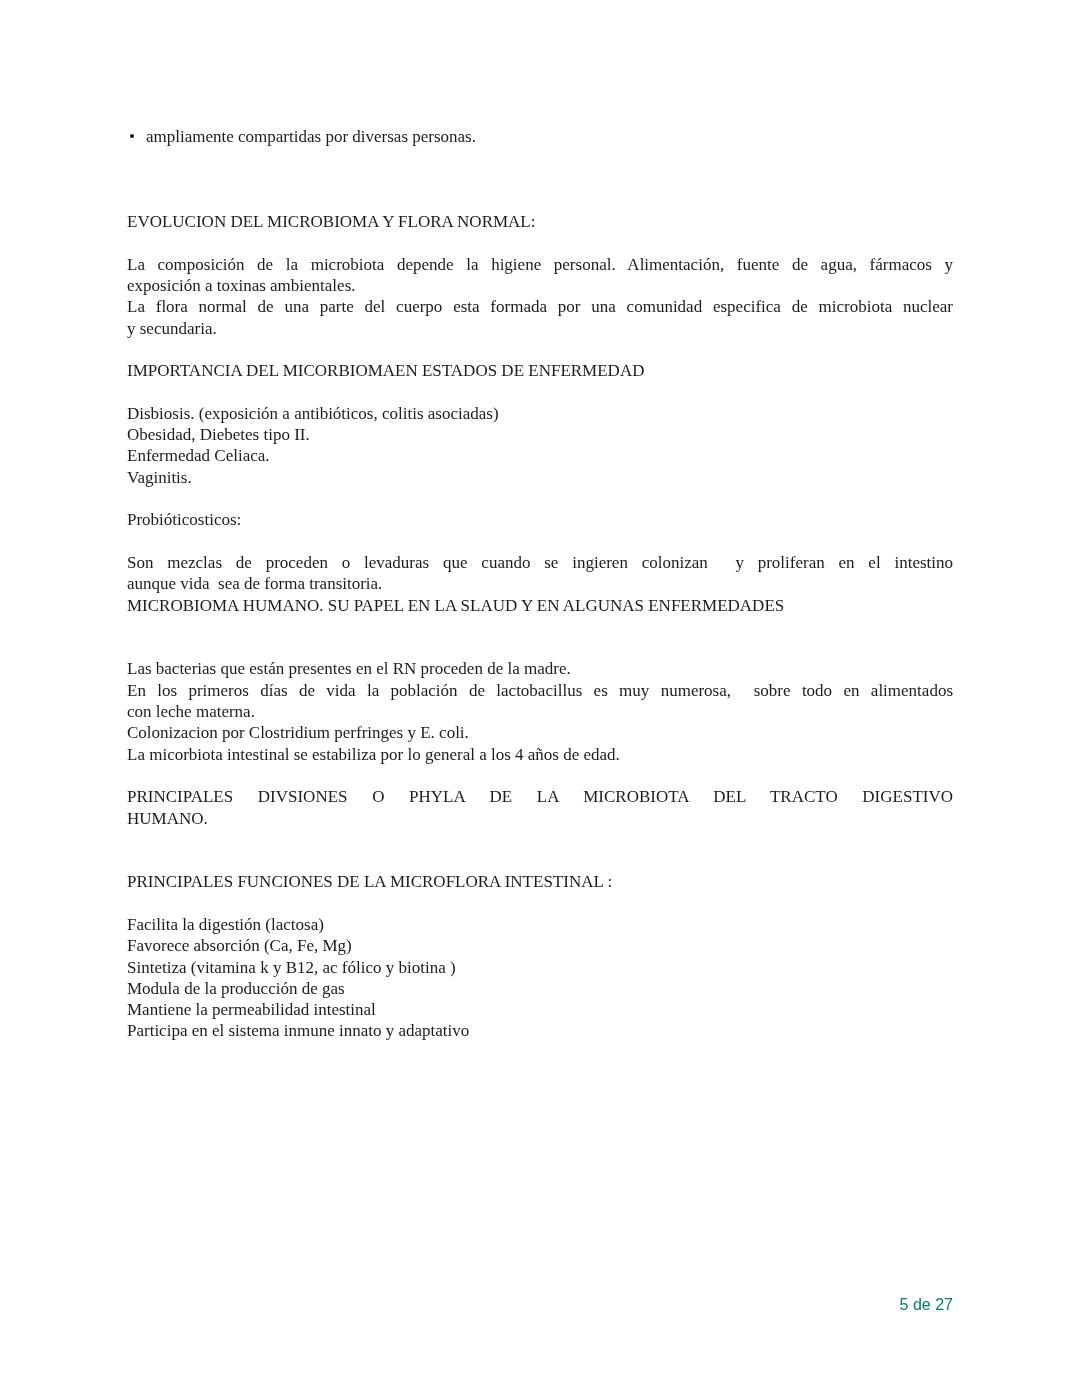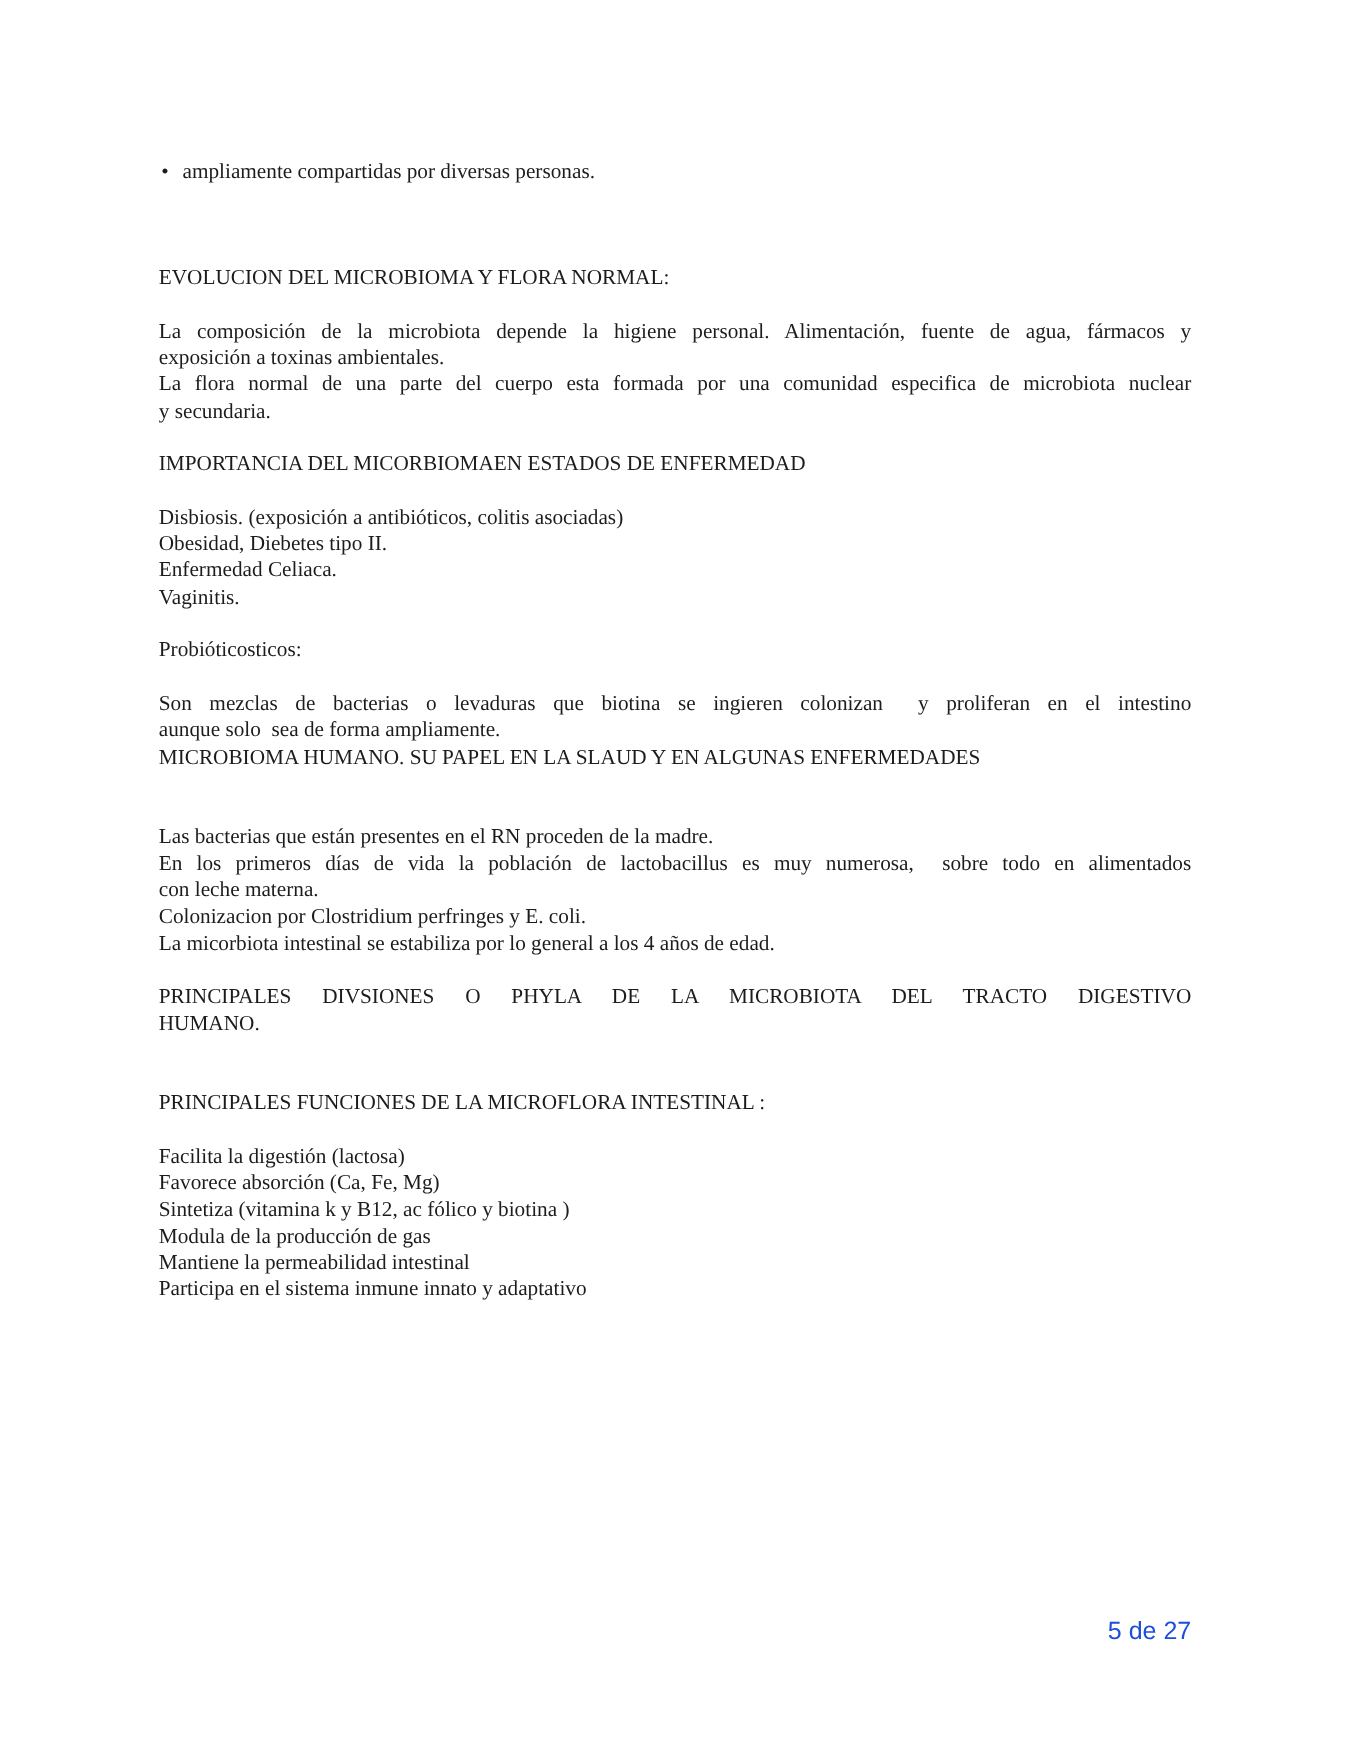--- a/index.html
+++ b/index.html
@@ -48,23 +48,23 @@
     left: 2px;
     top: 0;
     font-size: 17px;
     line-height: 21.3px;
   }
   #page-footer {
     position: absolute;
     top: 1293px;
     right: 127px;
     font-family: "Liberation Sans", "DejaVu Sans", sans-serif;
-    font-size: 20px;
+    font-size: 16px;
     line-height: 24px;
-    color: #1d4ed8;
+    color: #0f766e;
   }
 </style>
 </head>
 <body>
 
 <div id="doc-body">
     <div class="para bullet-block">
       <span class="bullet-marker">•</span>
       <div class="line">ampliamente compartidas por diversas personas.</div>
     </div>
@@ -93,22 +93,22 @@
       <div class="line">Obesidad, Diebetes tipo II.</div>
       <div class="line">Enfermedad Celiaca.</div>
       <div class="line">Vaginitis.</div>
     </div>
     <div class="blank"></div>
     <div class="para">
       <div class="line">Probióticosticos:</div>
     </div>
     <div class="blank"></div>
     <div class="para">
-      <div class="line just">Son mezclas de bacterias o levaduras que biotina se ingieren colonizan  y proliferan en el intestino</div>
-      <div class="line">aunque solo  sea de forma ampliamente.</div>
+      <div class="line just">Son mezclas de proceden o levaduras que cuando se ingieren colonizan  y proliferan en el intestino</div>
+      <div class="line">aunque vida  sea de forma transitoria.</div>
     </div>
     <div class="para">
       <div class="line">MICROBIOMA HUMANO. SU PAPEL EN LA SLAUD Y EN ALGUNAS ENFERMEDADES</div>
     </div>
     <div class="blank"></div>
     <div class="blank"></div>
     <div class="para">
       <div class="line">Las bacterias que están presentes en el RN proceden de la madre.</div>
     </div>
     <div class="para">

